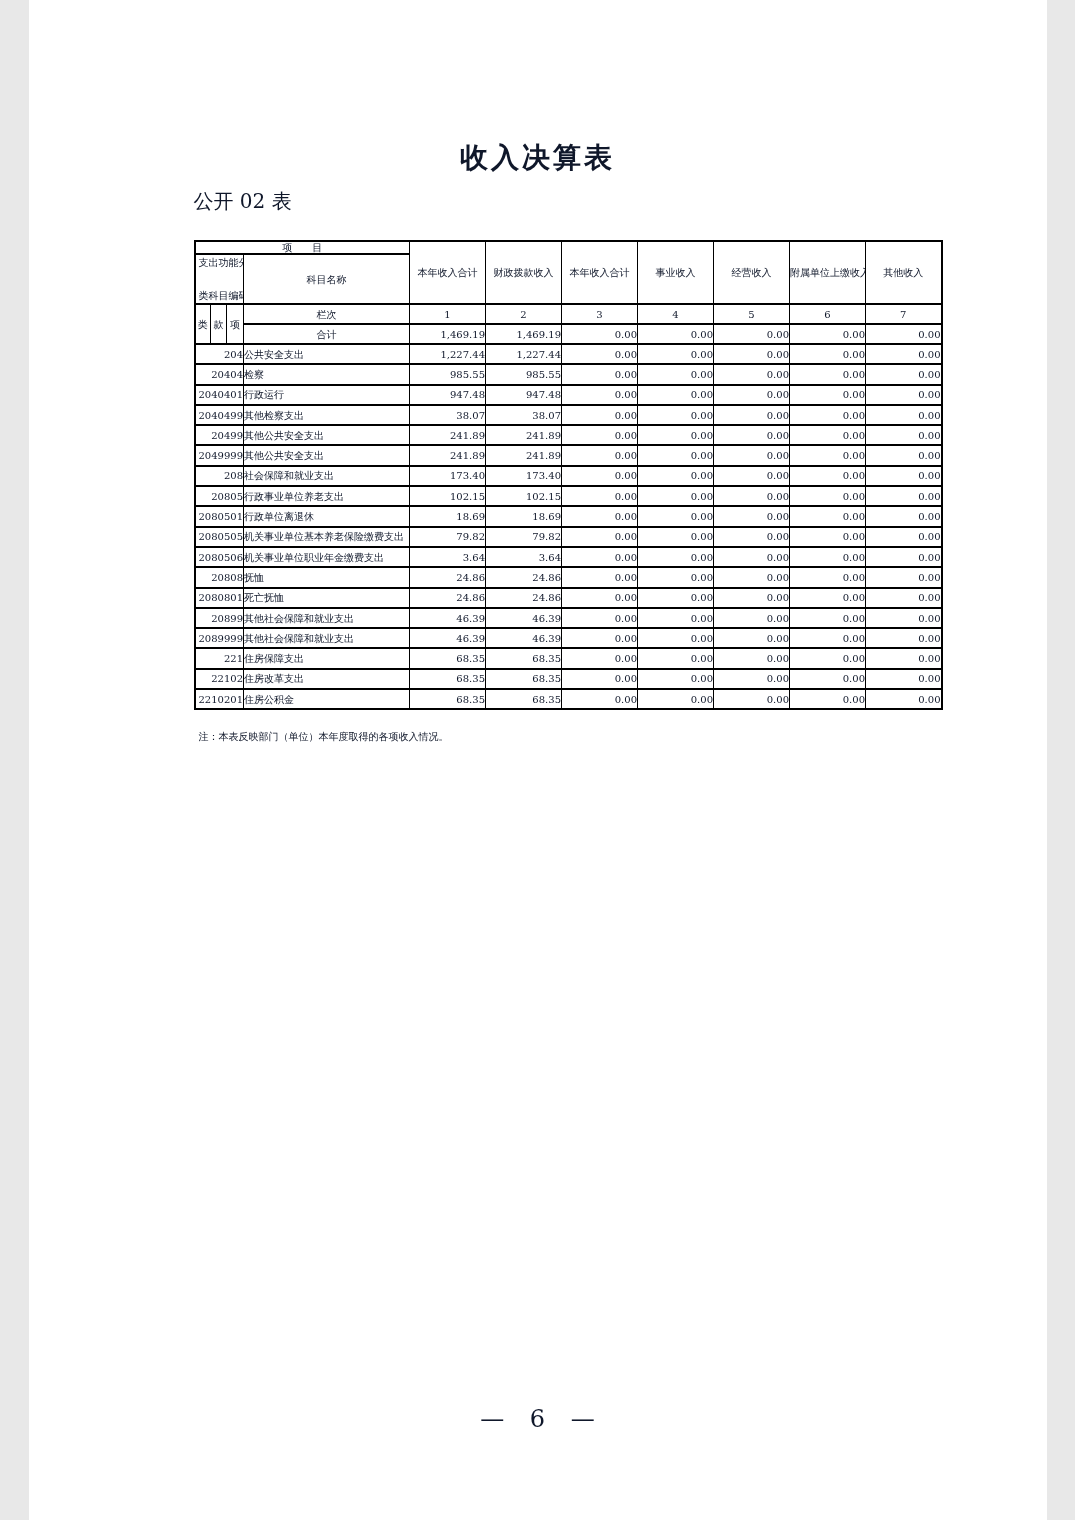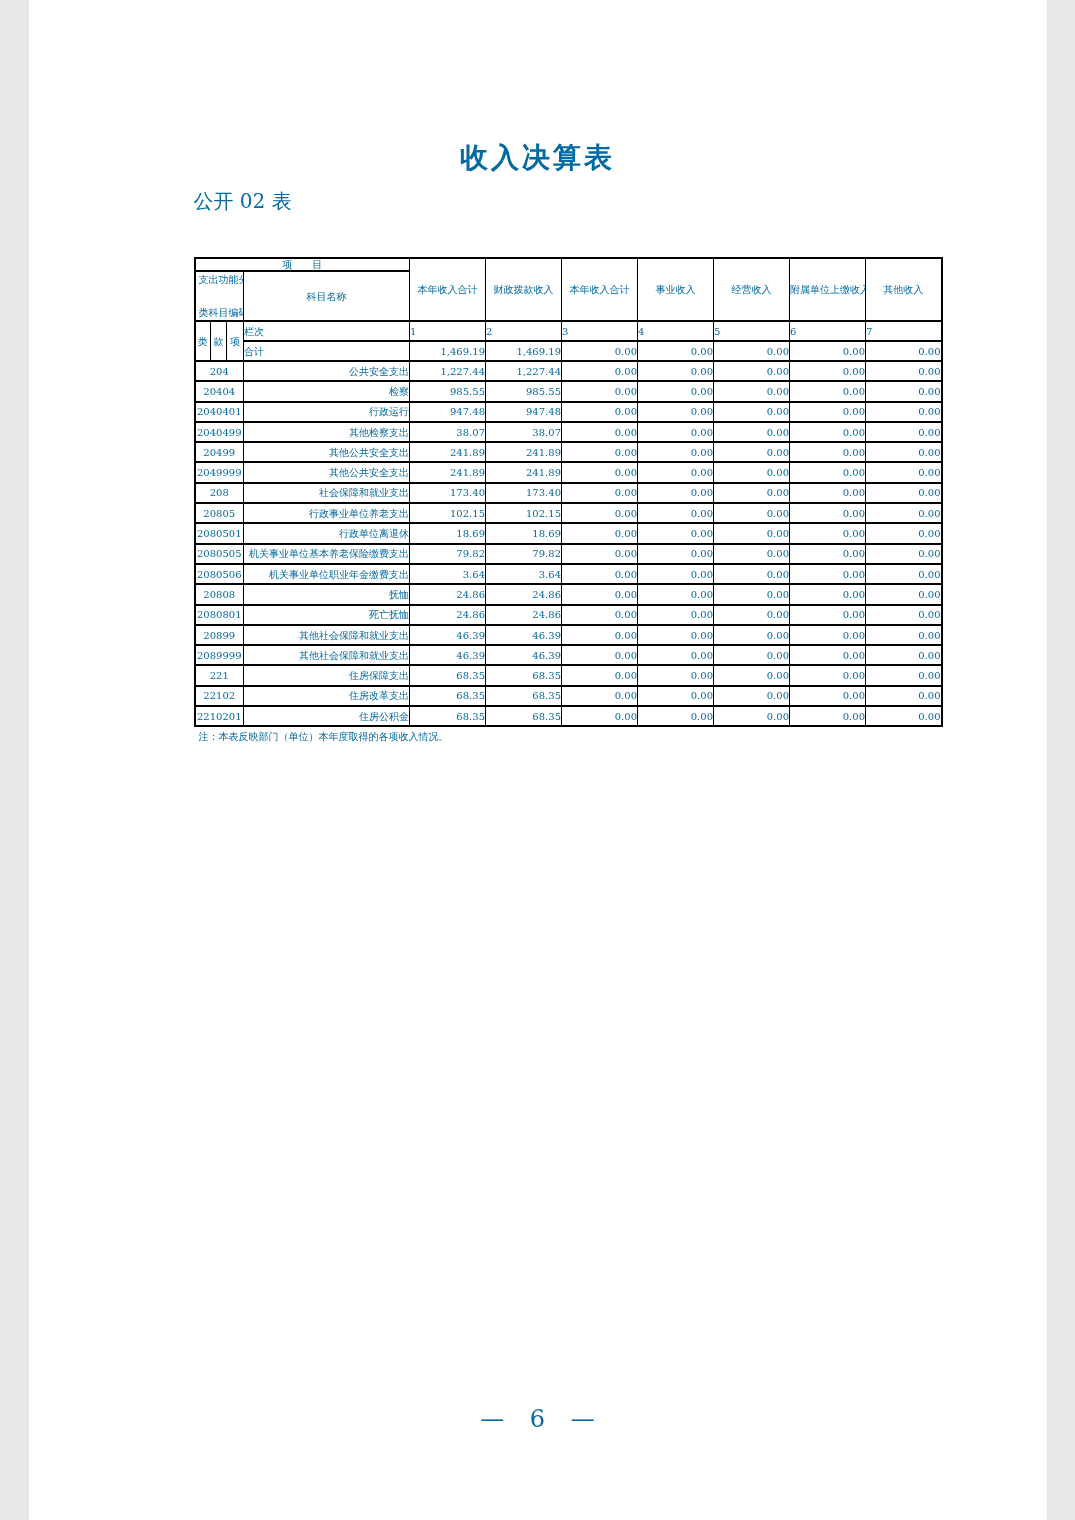--- a/index.html
+++ b/index.html
@@ -1,21 +1,21 @@
 <!DOCTYPE html>
 <html><head>
 <meta charset="utf-8">
 <style>
   html,body{margin:0;padding:0;background:#e8e8e8;}
   .page{
     position:relative;
     width:1018px;height:1520px;
     margin:0 auto;
     background:#ffffff;
-    color:#0369a1;
+    color:#0f172a;
     font-family:"DejaVu Serif","Liberation Serif",serif;
     overflow:hidden;
   }
   .title{
     position:absolute;top:139px;left:0;width:100%;
     text-align:center;margin:0;
     font-family:"Liberation Sans","DejaVu Sans",sans-serif;
     font-weight:bold;font-size:28px;letter-spacing:3px;
   }
   .table-code{
@@ -24,21 +24,21 @@
   }
   .meta{
     position:absolute;top:212px;left:165px;width:757px;height:26px;
     font-size:17px;
   }
   .meta .m-left{position:absolute;left:4px;top:0;}
   .meta .m-center{position:absolute;left:50%;top:0;transform:translateX(-50%);}
   .meta .m-right{position:absolute;right:0;top:0;}
 
   table.tbl{
-    position:absolute;top:257px;left:165px;width:747px;
+    position:absolute;top:240px;left:165px;width:747px;
     border-collapse:collapse;table-layout:fixed;
     border:2px solid #000;
   }
   .tbl td{
     border-left:1px solid #000;border-right:1px solid #000;
     border-top:2px solid #000;border-bottom:2px solid #000;
     padding:0;font-size:10px;line-height:1.1;
     overflow:hidden;white-space:nowrap;vertical-align:middle;
   }
   .r-project td{height:10px;}
@@ -48,24 +48,24 @@
   .tbl tbody td{height:18.3px;}
 
   .c-project{text-align:center;}
   .code-hdr{font-size:9px;}
   .code-hdr .two-line{
     display:flex;flex-direction:column;justify-content:space-between;
     height:44px;padding:2px 2px 2px 3px;text-align:left;
   }
   .v-hdr{text-align:center;}
   .sub{text-align:center;font-size:9px;}
-  .center{margin-top:30px;}
+  .center{text-align:center;margin-top:30px;}
   .num{text-align:right;padding-right:10px;font-size:10px;}
-  .c-code{text-align:center;padding-left:5px;}
-  .c-name{text-align:right;padding-left:8px;}
+  .c-code{text-align:right;padding-left:5px;}
+  .c-name{text-align:left;padding-left:8px;}
 
   .note{
     position:absolute;top:730px;left:170px;
     font-size:10px;
     text-align:center;
   }
   .page-num{
     position:absolute;top:1405px;left:0;width:100%;
     text-align:center;font-size:24px;word-spacing:18px;
   }

